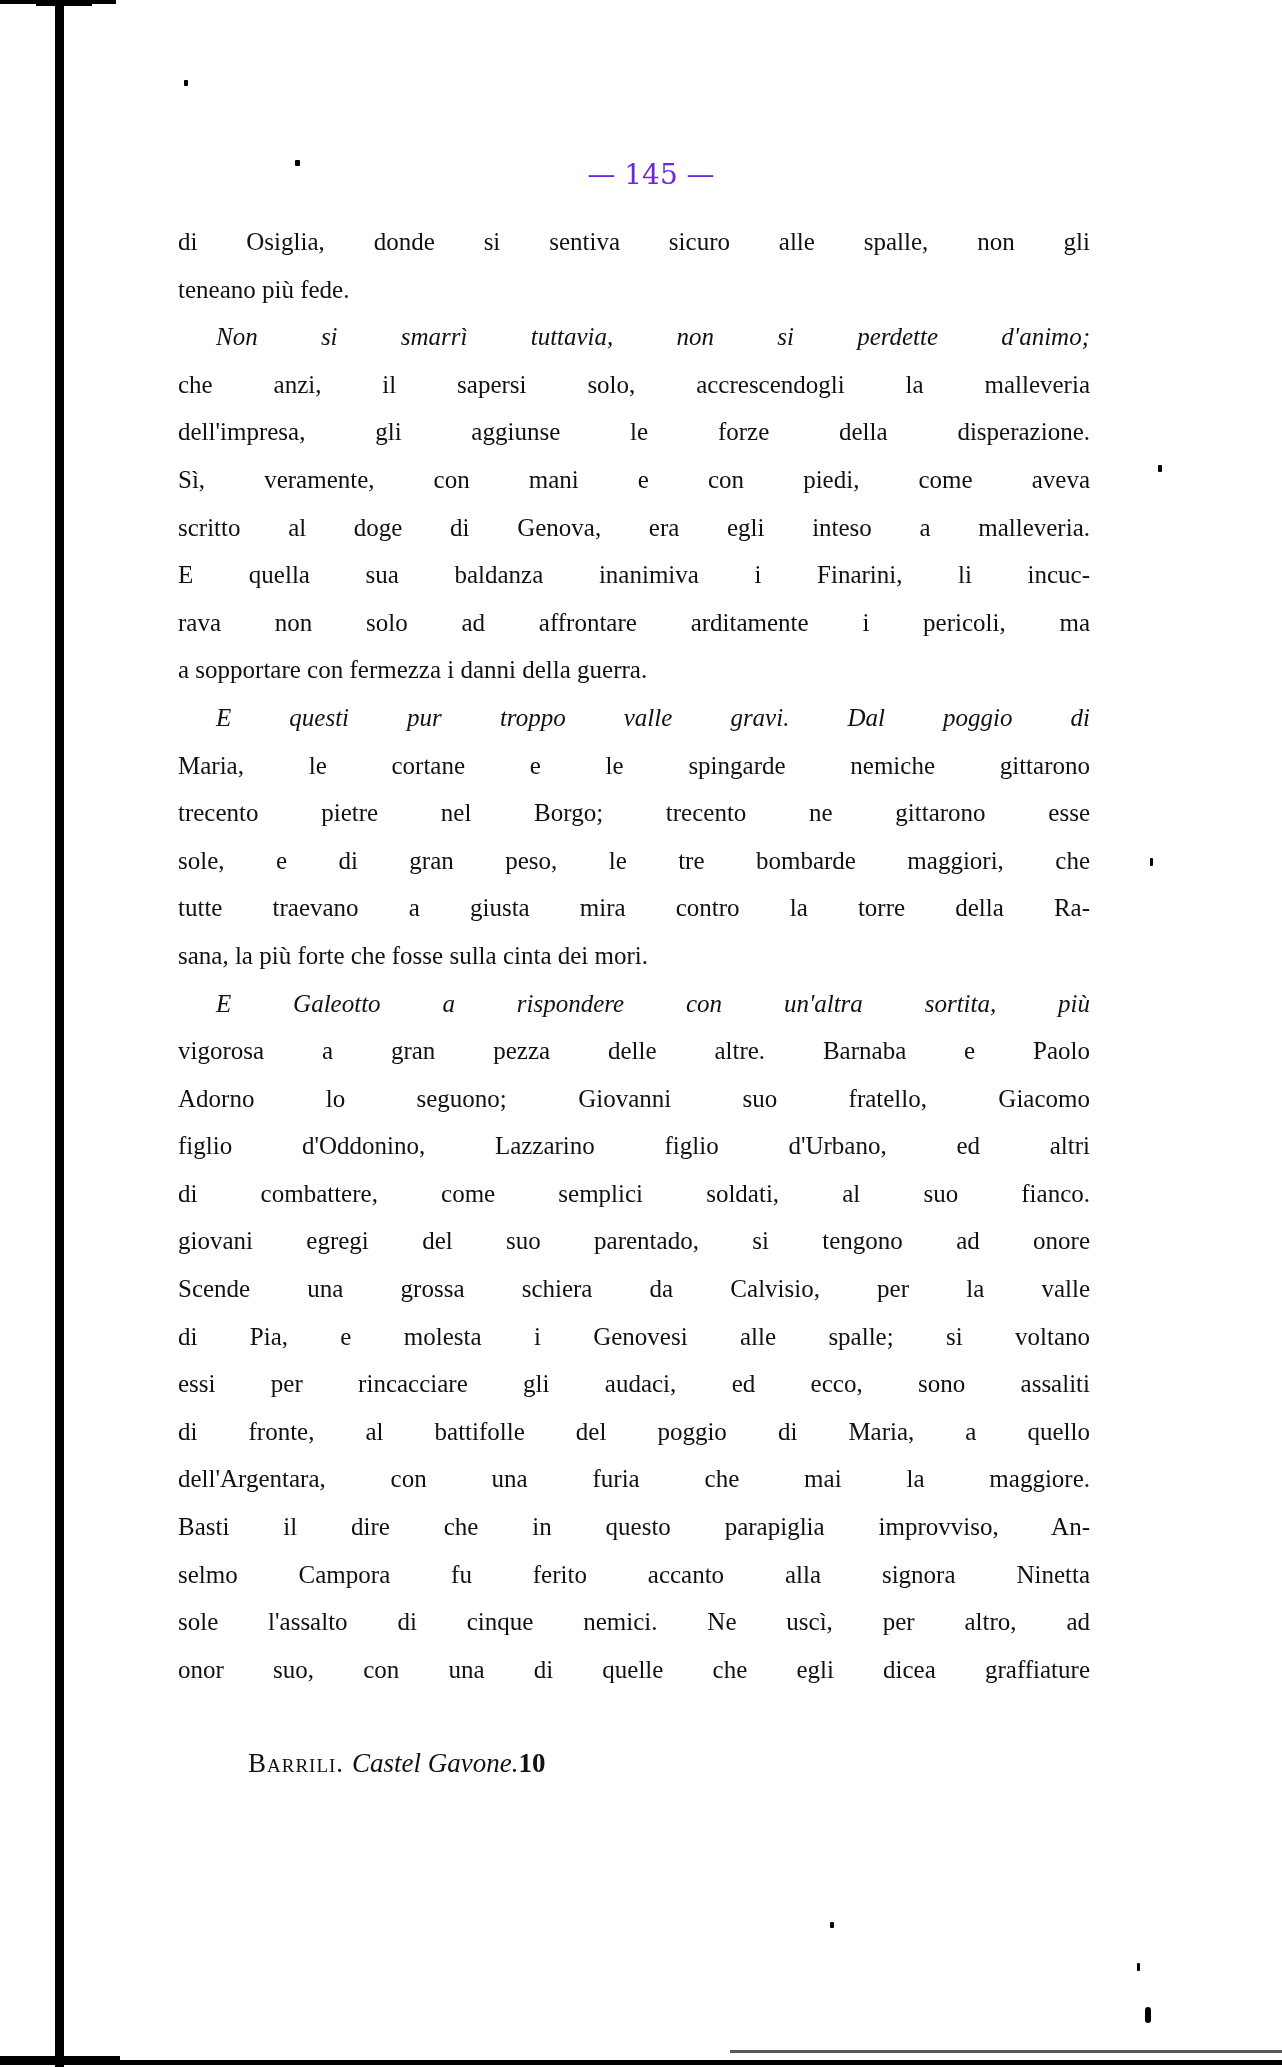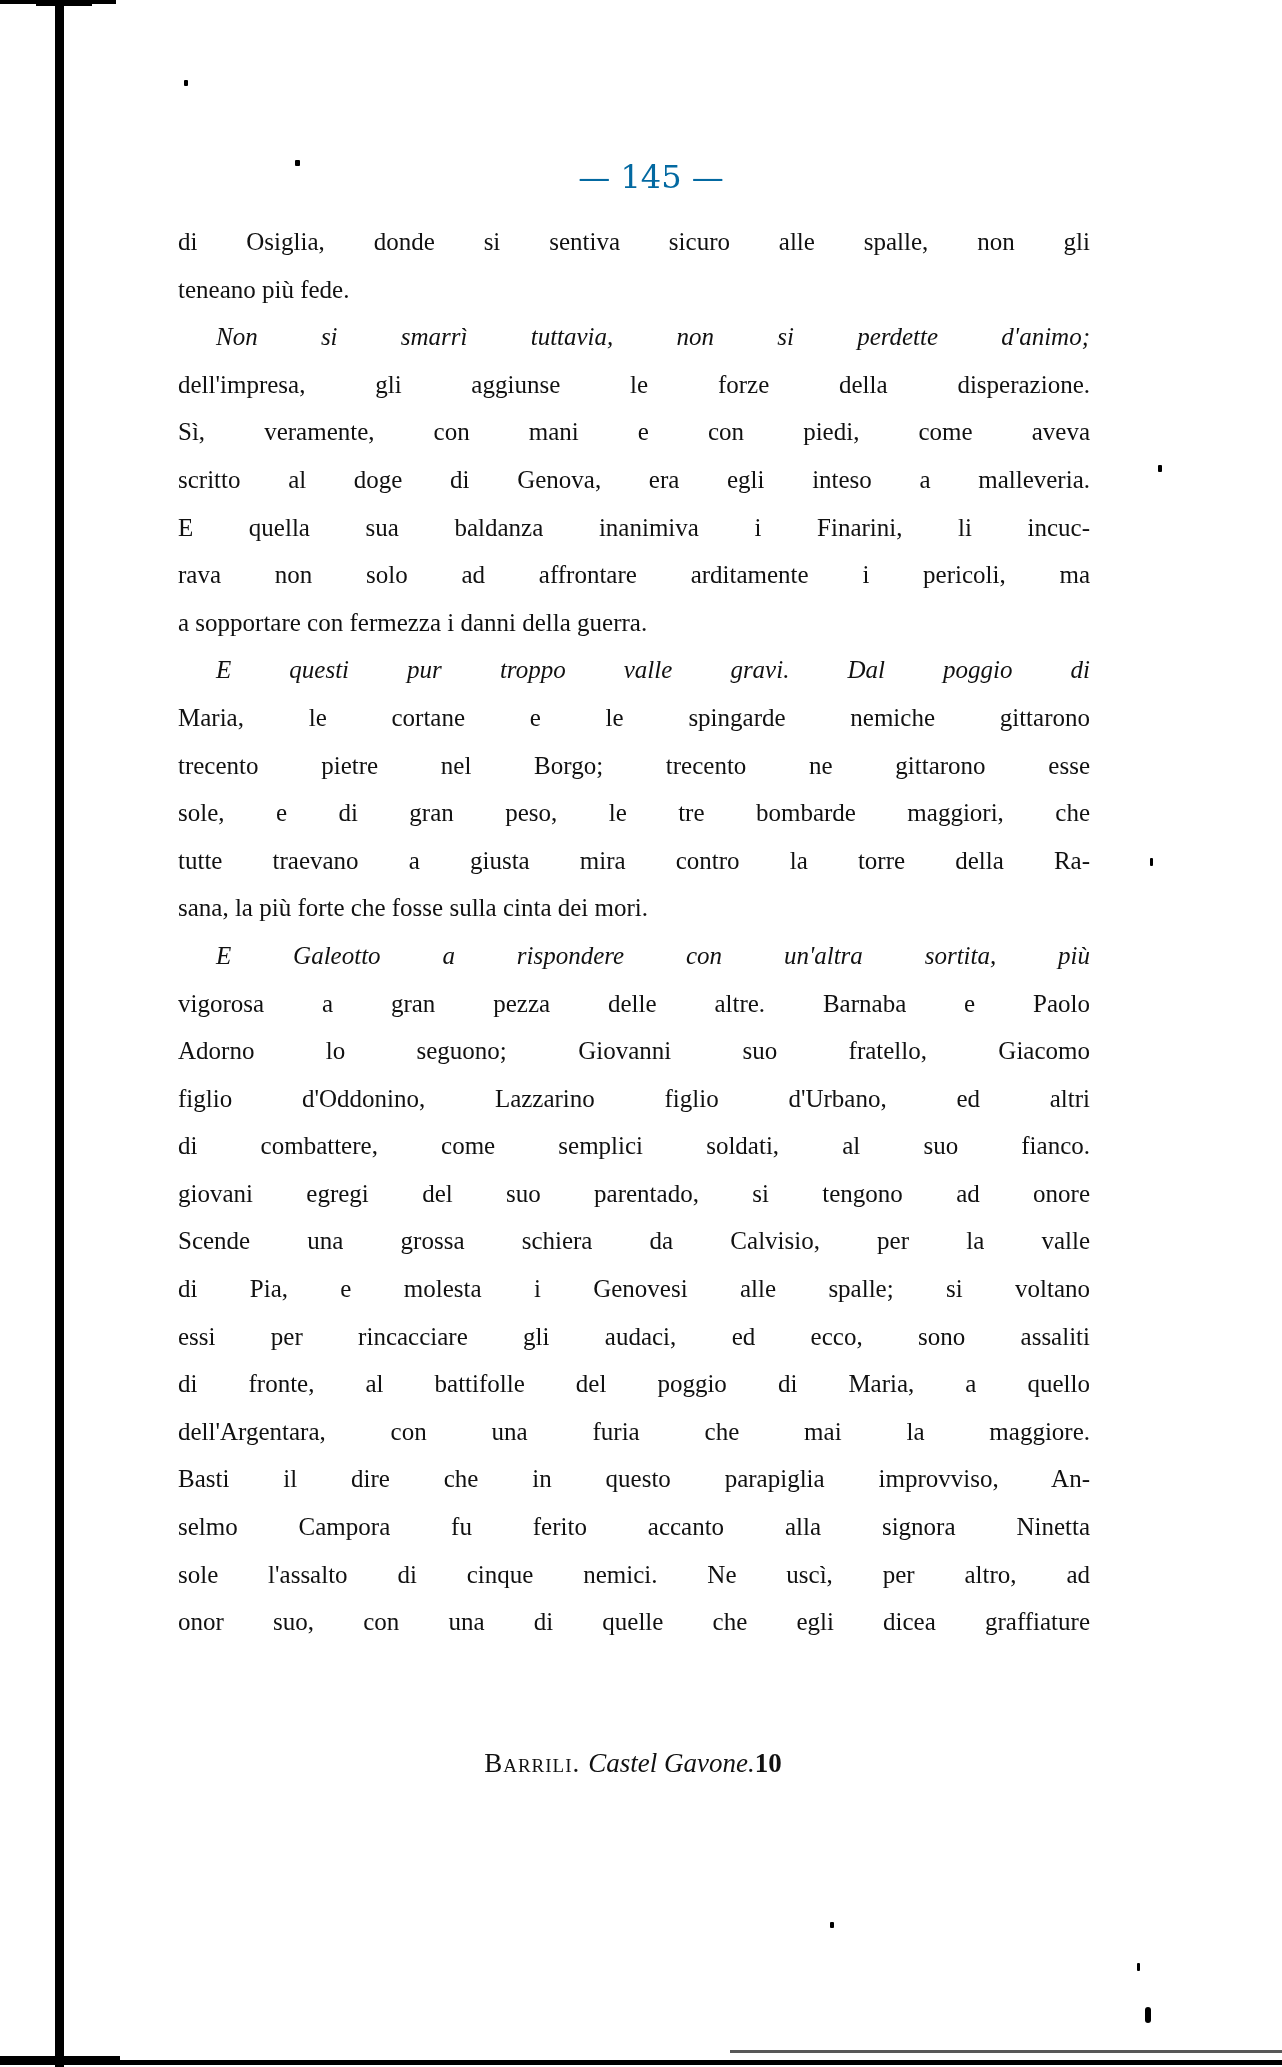--- a/index.html
+++ b/index.html
@@ -7,35 +7,35 @@
   .page { position: absolute; left: 0; top: 0; width: 1282px; height: 2067px; background: #ffffff; }
   .edge-left { position: absolute; left: 55px; top: 0; width: 9px; height: 2067px; background: #000; }
   .edge-top { position: absolute; left: 0; top: 0; width: 116px; height: 4px; background: #000; }
   .edge-top-b { position: absolute; left: 36px; top: 0; width: 56px; height: 6px; background: #000; }
   .edge-bottom { position: absolute; left: 0; top: 2060px; width: 1282px; height: 5px; background: #000; }
   .edge-bottom-l { position: absolute; left: 0; top: 2056px; width: 120px; height: 7px; background: #000; }
   .edge-bottom-r { position: absolute; left: 730px; top: 2050px; width: 552px; height: 3px; background: #111; opacity: .7; }
   .speck { position: absolute; background: #000; border-radius: 1px; }
   .header {
     position: absolute; top: 158px; left: 0; width: 1282px; text-align: center;
-    font-family: "DejaVu Serif", serif; font-size: 32px; color: #0369a1;
+    font-family: "DejaVu Serif", serif; font-size: 28px; color: #6d28d9;
     padding-left: 20px; box-sizing: border-box;
   }
   .text {
     position: absolute; left: 178px; top: 218px; width: 912px;
     font-family: "Liberation Serif", serif; font-size: 25px; color: #111;
     line-height: 47.6px;
   }
   .line { display: block; white-space: nowrap; text-align: justify; text-align-last: justify; height: 47.6px; }
   .line.last { text-align-last: left; }
   .line.indent { padding-left: 38px; font-style: italic; }
   .footer {
     position: absolute; top: 1748px; left: 248px; width: 770px;
     font-family: "Liberation Serif", serif; font-size: 27px; color: #111;
-    display: flex; justify-content: center;
+    display: flex; justify-content: flex-start;
   }
   .author { font-variant: small-caps; letter-spacing: 1px; }
   .booktitle { font-style: italic; margin-left: 8px; }
   .signature { font-weight: bold; }
 </style>
 </head>
 <body>
 
 <div class="page">
   <div class="edge-left"></div>
@@ -52,20 +52,21 @@
   <div class="speck" style="left:830px;top:1922px;width:4px;height:6px;"></div>
   <div class="speck" style="left:1137px;top:1963px;width:3px;height:8px;"></div>
   <div class="speck" style="left:1145px;top:2007px;width:6px;height:16px;border-radius:3px;"></div>
 
   <div class="header">— 145 —</div>
 
   <div class="text" id="text-body">
       <span class="line">di Osiglia, donde si sentiva sicuro alle spalle, non gli</span>
       <span class="line last">teneano più fede.</span>
       <span class="line indent">Non si smarrì tuttavia, non si perdette d'animo;</span>
+      <span class="line">che anzi, il sapersi solo, accrescendogli la malleveria</span>
       <span class="line">dell'impresa, gli aggiunse le forze della disperazione.</span>
       <span class="line">Sì, veramente, con mani e con piedi, come aveva</span>
       <span class="line">scritto al doge di Genova, era egli inteso a malleveria.</span>
       <span class="line">E quella sua baldanza inanimiva i Finarini, li incuc-</span>
       <span class="line">rava non solo ad affrontare arditamente i pericoli, ma</span>
       <span class="line last">a sopportare con fermezza i danni della guerra.</span>
       <span class="line indent">E questi pur troppo valle gravi. Dal poggio di</span>
       <span class="line">Maria, le cortane e le spingarde nemiche gittarono</span>
       <span class="line">trecento pietre nel Borgo; trecento ne gittarono esse</span>
       <span class="line">sole, e di gran peso, le tre bombarde maggiori, che</span>

